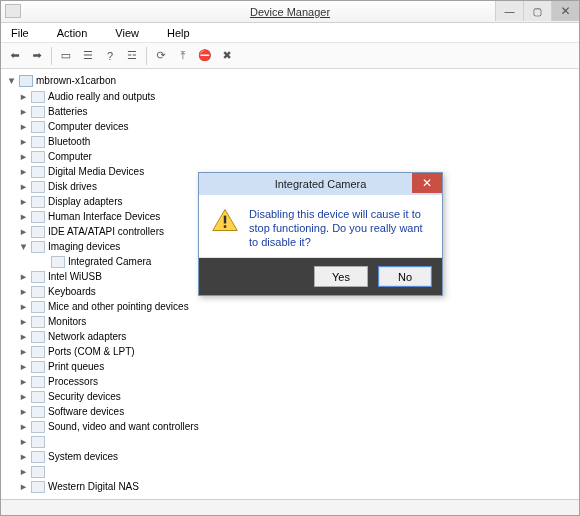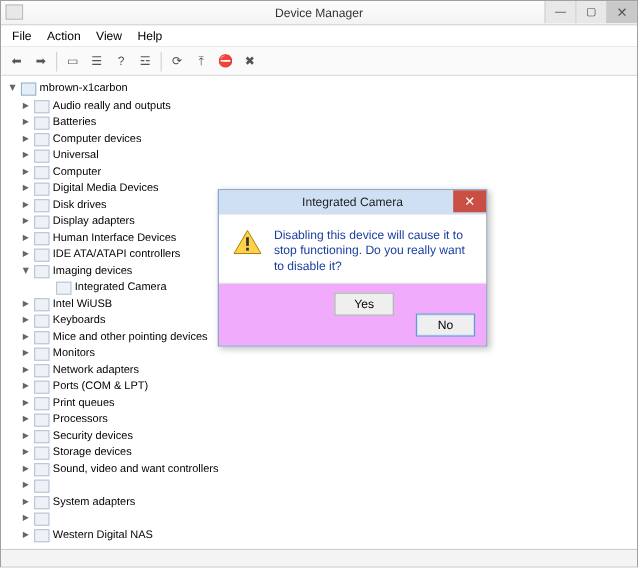--- a/index.html
+++ b/index.html
@@ -24,21 +24,21 @@
   }
   .titlebar {
     height: 22px;
     background: linear-gradient(#fdfdfd,#f3f3f3);
     border-bottom: 1px solid #d0d0d0;
     display: flex;
     align-items: center;
     justify-content: center;
     position: relative;
   }
-  .titlebar .title { font-size: 11px; color: #333; }
+  .titlebar .title { font-size: 11px; color: #333; text-decoration: underline; }
   .win-controls {
     position: absolute; right: 0; top: 0; height: 100%;
     display: flex;
   }
   .win-btn {
     width: 28px; height: 20px;
     display: flex; align-items: center; justify-content: center;
     background: #e8e8e8;
     border-left: 1px solid #d0d0d0;
     font-size: 10px;
@@ -48,21 +48,21 @@
   .app-icon {
     position: absolute; left: 4px; top: 3px;
     width: 16px; height: 14px;
     background: #e8e8e8;
     border: 1px solid #bdbdbd;
   }
   .menubar {
     height: 20px;
     display: flex;
     align-items: center;
-    gap: 2px;
+    gap: 16px;
     padding: 0 4px;
     background: #fff;
     border-bottom: 1px solid #e5e5e5;
   }
   .menubar .mi { padding: 2px 6px; }
   .toolbar {
     height: 26px;
     display: flex;
     align-items: center;
     gap: 2px;
@@ -155,32 +155,32 @@
     background:#fff;
     border-bottom:1px solid #e2e2e2;
   }
   .warn-icon {
     width: 28px; height: 26px; flex-shrink:0;
     position:relative;
   }
   .warn-icon svg { width:100%; height:100%;}
   .m-text { font-size: 11px; color: #1a3ea0; line-height: 14px; }
   .m-buttons {
-    display:flex; justify-content:flex-end; gap:20px;
+    display:flex; justify-content:flex-end; gap:10px;
     padding: 8px 10px;
-    background:#f0abfc;
+    background:#404040;
   }
   .dlg-btn {
     min-width: 54px; height: 21px;
     background: #efefef;
     border: 1px solid #adadad;
     font-size: 11px;
     display:flex;align-items:center;justify-content:center;
   }
-  .dlg-btn.default { border-color:#5a8dd6; box-shadow: inset 0 0 0 1px #cfe0f6; margin-top: 19px;}
+  .dlg-btn.default { border-color:#5a8dd6; box-shadow: inset 0 0 0 1px #cfe0f6;}
 </style>
 </head>
 <body>
 
 <div class="window">
 
   <div class="titlebar">
     <span class="app-icon"></span>
     <span class="title">Device Manager</span>
     <div class="win-controls">
@@ -230,21 +230,21 @@
           <span class="label">Batteries</span>
         </div>
         <div class="row indent1">
           <span class="expander">▸</span>
           <span class="ico "></span>
           <span class="label">Computer devices</span>
         </div>
         <div class="row indent1">
           <span class="expander">▸</span>
           <span class="ico "></span>
-          <span class="label">Universal</span>
+          <span class="label">Bluetooth</span>
         </div>
         <div class="row indent1">
           <span class="expander">▸</span>
           <span class="ico "></span>
           <span class="label">Computer</span>
         </div>
         <div class="row indent1">
           <span class="expander">▸</span>
           <span class="ico "></span>
           <span class="label">Digital Media Devices</span>
@@ -320,35 +320,35 @@
           <span class="label">Processors</span>
         </div>
         <div class="row indent1">
           <span class="expander">▸</span>
           <span class="ico "></span>
           <span class="label">Security devices</span>
         </div>
         <div class="row indent1">
           <span class="expander">▸</span>
           <span class="ico "></span>
-          <span class="label">Storage devices</span>
+          <span class="label">Software devices</span>
         </div>
         <div class="row indent1">
           <span class="expander">▸</span>
           <span class="ico "></span>
           <span class="label">Sound, video and want controllers</span>
         </div>
         <div class="row indent1">
           <span class="expander">▸</span>
           <span class="ico "></span>
         </div>
         <div class="row indent1">
           <span class="expander">▸</span>
           <span class="ico "></span>
-          <span class="label">System adapters</span>
+          <span class="label">System devices</span>
         </div>
         <div class="row indent1">
           <span class="expander">▸</span>
           <span class="ico "></span>
         </div>
         <div class="row indent1">
           <span class="expander">▸</span>
           <span class="ico "></span>
           <span class="label">Western Digital NAS</span>
         </div>

